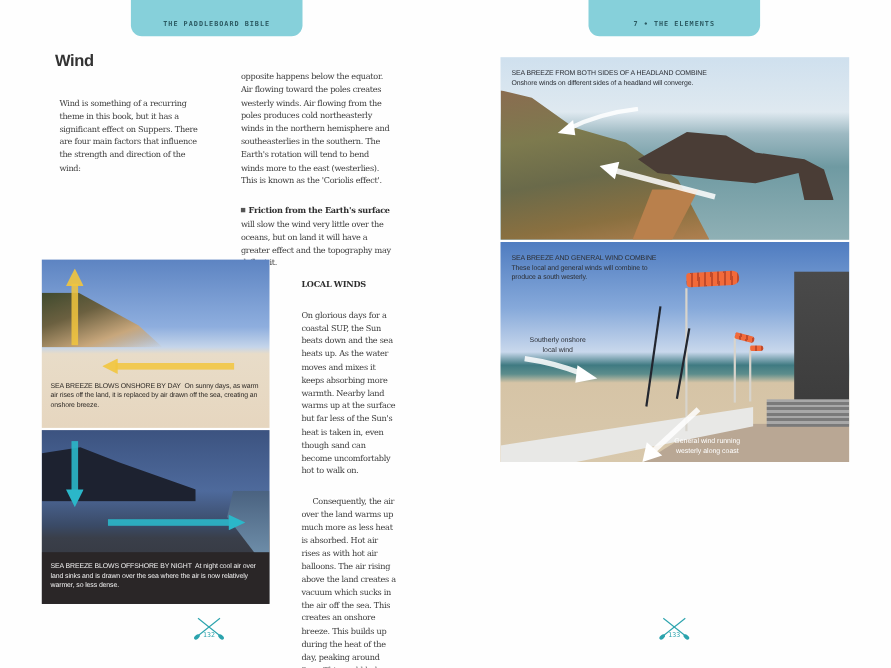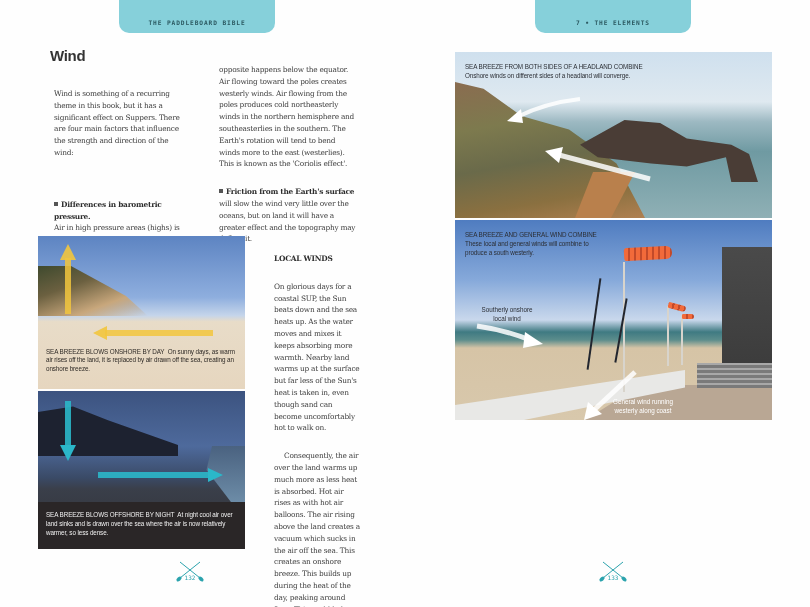--- a/index.html
+++ b/index.html
@@ -115,21 +115,20 @@
 <div class="page left">
   <div class="tab">
     <span>THE PADDLEBOARD BIBLE</span>
   </div>
 
   <h1 class="title">Wind</h1>
 
   <div class="body-text col-l1">
     <p>Wind is something of a recurring theme in this book, but it has a significant effect on Suppers. There are four main factors that influence the strength and direction of the wind:</p>
     <p style="height:8px"></p>
-    <p><span class="bullet"></span><b>Differences in barometric pressure.</b><br><span>Air in high pressure areas (highs) is drawn toward areas of low pressure (lows) creating wind flows.</span></p>
   </div>
 
   <div class="body-text col-l2">
     <p>opposite happens below the equator. Air flowing toward the poles creates westerly winds. Air flowing from the poles produces cold northeasterly winds in the northern hemisphere and southeasterlies in the southern. The Earth's rotation will tend to bend winds more to the east (westerlies). This is known as the 'Coriolis effect'.</p>
     <p><span class="bullet"></span><b>Friction from the Earth's surface</b> <span>will slow the wind very little over the oceans, but on land it will have a greater effect and the topography may deflect it.</span></p>
   </div>
 
   <div class="photo photo-day">
     <div class="cliff"></div>
     <svg style="position:absolute;left:22px;top:8px" width="16" height="70">

